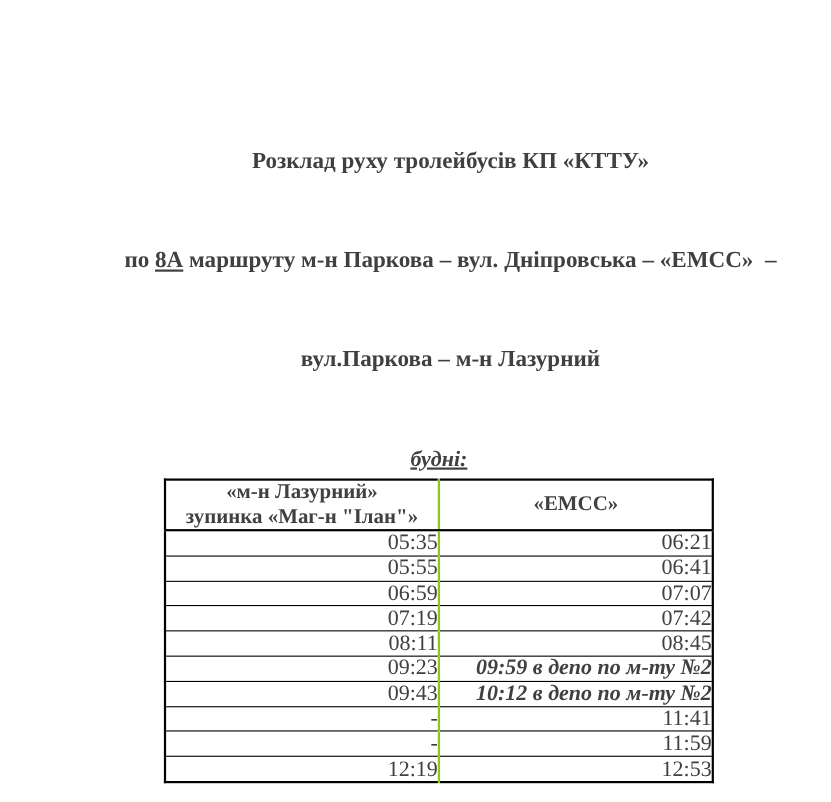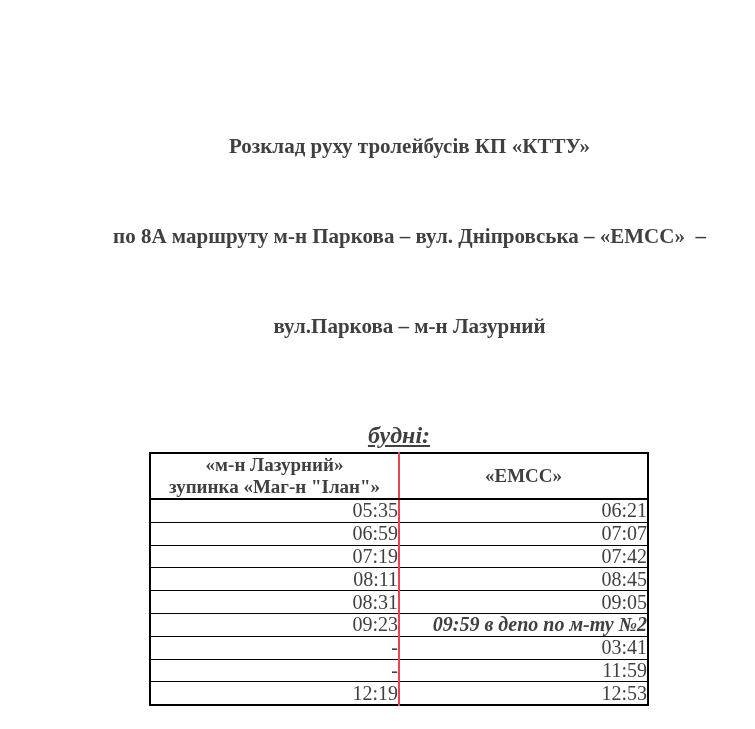--- a/index.html
+++ b/index.html
@@ -19,27 +19,28 @@
   }
   .title-block {
     padding-top: 71px;
     text-align: center;
     font-weight: bold;
     font-size: 21px;
     line-height: 30px;
     white-space: pre-wrap;
   }
   .route-underline {
+    text-decoration: underline;
   }
   .subtitle-wrap {
-    margin-top: 22px;
+    margin-top: 5px;
     margin-left: 117px;
     width: 500px;
     text-align: center;
-    font-size: 24px;
+    font-size: 20px;
     line-height: 25px;
   }
   .subtitle {
     font-weight: bold;
     font-style: italic;
     text-decoration: underline;
   }
   table.schedule {
     margin-top: 4px;
     margin-left: 117px;
@@ -63,21 +64,21 @@
     border: 1px solid #000000;
     font-size: 20px;
     line-height: 21px;
     height: 21.8px;
     text-align: right;
     vertical-align: middle;
     padding: 0;
   }
   table.schedule th + th,
   table.schedule td + td {
-    border-left: 2px solid #ef4444;
+    border-left: 2px solid #84cc16;
   }
   table.schedule td.bold {
     font-weight: bold;
     font-style: italic;
   }
 </style>
 </head>
 <body>
 
 <div class="page">
@@ -101,42 +102,46 @@
         </th>
         <th>«ЕМСС»</th>
       </tr>
     </thead>
     <tbody>
         <tr>
           <td>05:35</td>
           <td>06:21</td>
         </tr>
         <tr>
+          <td>05:55</td>
+          <td>06:41</td>
+        </tr>
+        <tr>
           <td>06:59</td>
           <td>07:07</td>
         </tr>
         <tr>
           <td>07:19</td>
           <td>07:42</td>
         </tr>
         <tr>
           <td>08:11</td>
           <td>08:45</td>
         </tr>
         <tr>
-          <td>08:31</td>
-          <td>09:05</td>
-        </tr>
-        <tr>
           <td>09:23</td>
           <td class="bold">09:59 в депо по м-ту №2</td>
         </tr>
         <tr>
+          <td>09:43</td>
+          <td class="bold">10:12 в депо по м-ту №2</td>
+        </tr>
+        <tr>
           <td>-</td>
-          <td>03:41</td>
+          <td>11:41</td>
         </tr>
         <tr>
           <td>-</td>
           <td>11:59</td>
         </tr>
         <tr>
           <td>12:19</td>
           <td>12:53</td>
         </tr>
       </tbody>

